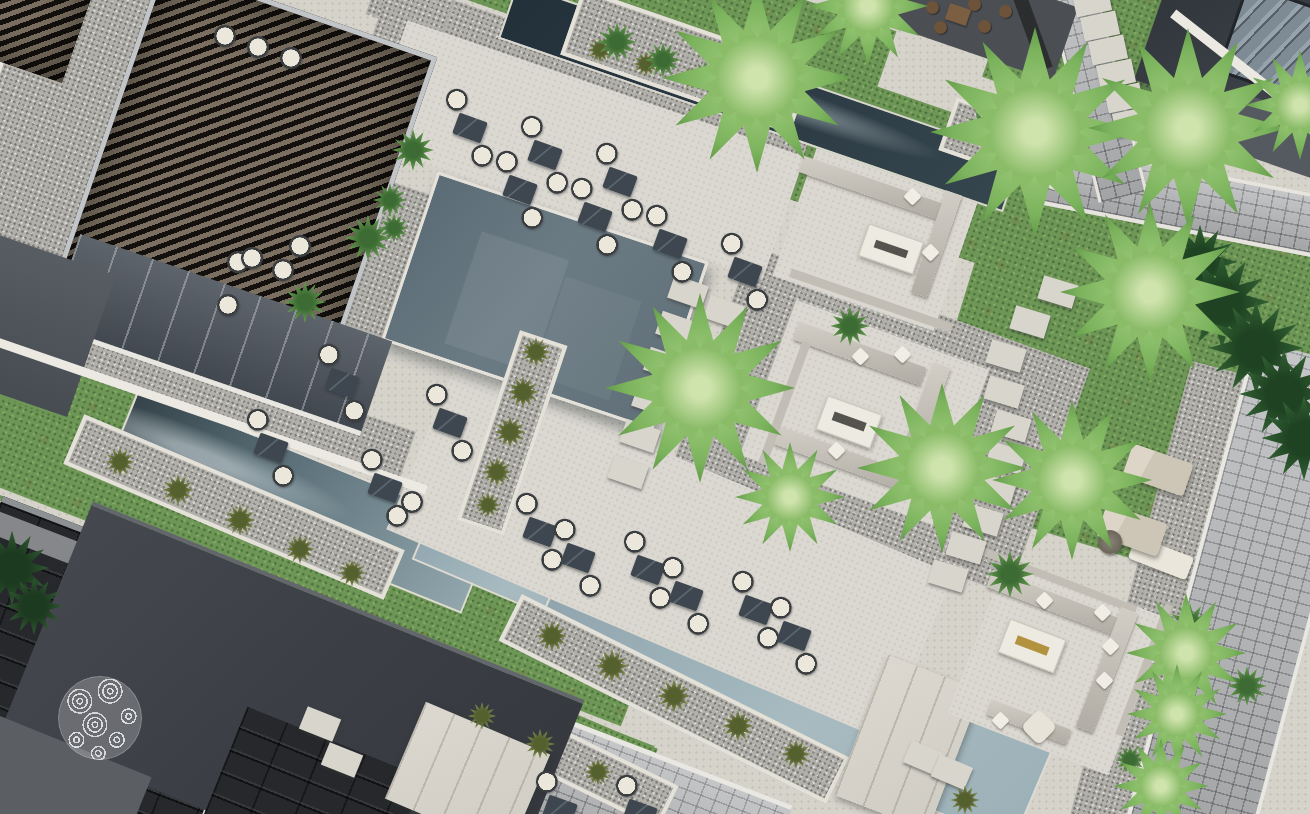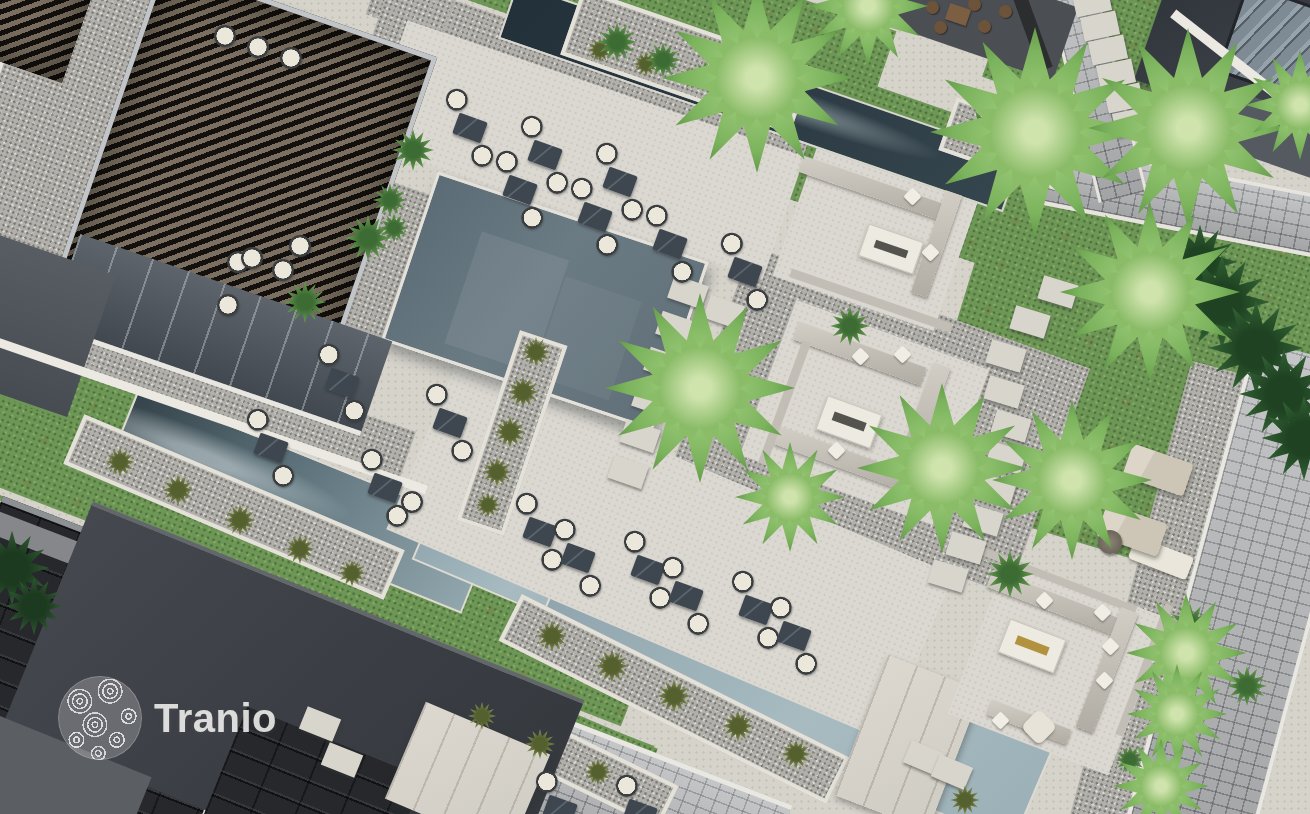--- a/index.html
+++ b/index.html
@@ -349,16 +349,15 @@
     <div class="r pillow" style="left: 896px; top: 348px; transform: rotate(45deg);"></div>
     <div class="r pillow" style="left: 830px; top: 444px; transform: rotate(45deg);"></div>
     <div class="r pillow" style="left: 854px; top: 350px; transform: rotate(45deg);"></div>
     <div class="r pillow" style="left: 1096px; top: 606px; transform: rotate(45deg);"></div>
     <div class="r pillow" style="left: 1104px; top: 640px; transform: rotate(45deg);"></div>
     <div class="r pillow" style="left: 1098px; top: 674px; transform: rotate(45deg);"></div>
     <div class="r pillow" style="left: 1038px; top: 594px; transform: rotate(45deg);"></div>
     <div class="r pillow" style="left: 994px; top: 714px; transform: rotate(45deg);"></div>
     <div class="r wm" style="left:56px;top:672px;width:330px;height:130px">
     <div class="r wm-circle" style="left:2px;top:4px"></div>
-    <div class="r wm-text" style="left:98px;top:24px">Tranio</div>
   </div>
 
 </div>
 
 </body></html>

